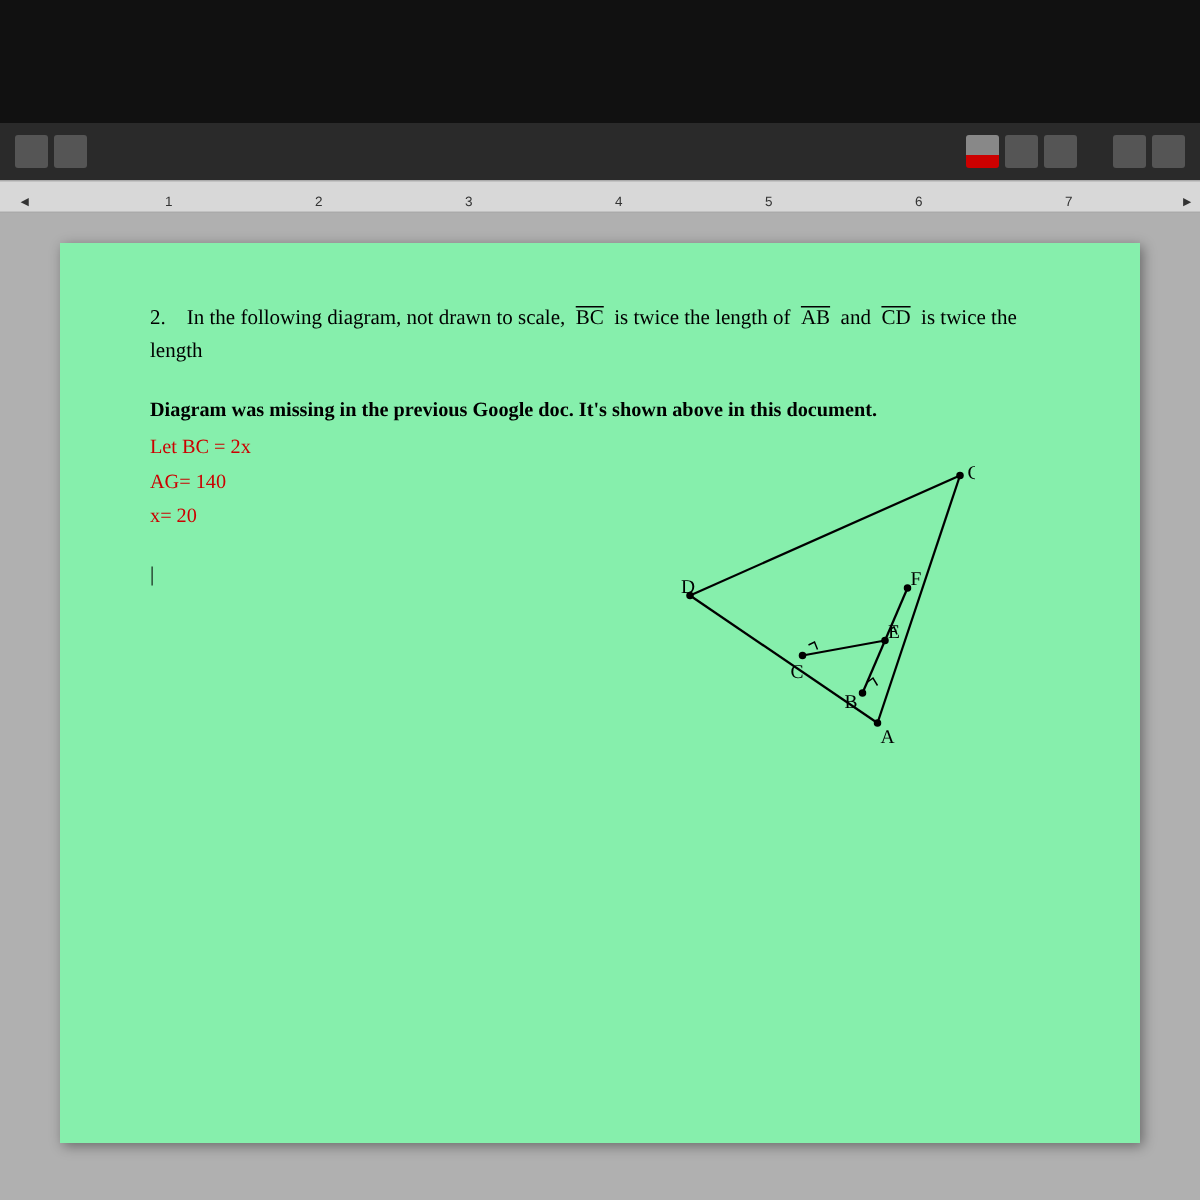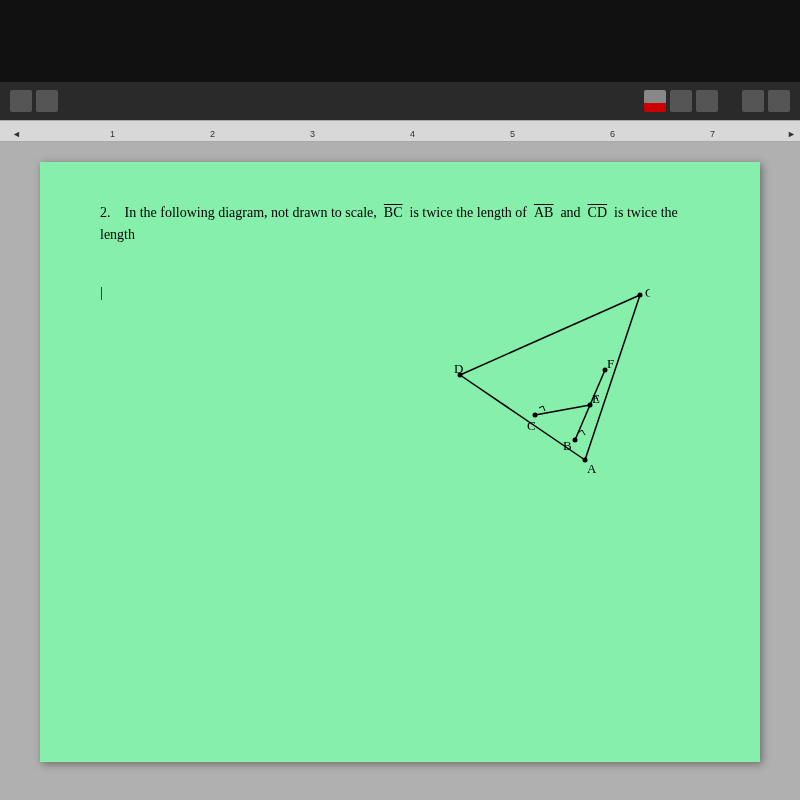--- a/index.html
+++ b/index.html
@@ -199,25 +199,29 @@
         <span>In the following diagram, not drawn to scale,</span>
         &nbsp;<span class="overline">BC</span>&nbsp;
         <span>is twice the length of</span>
         &nbsp;<span class="overline">AB</span>&nbsp;
         <span>and</span>
         &nbsp;<span class="overline">CD</span>&nbsp;
         <span>is twice the length</span>
       </span>
     </div>
 
+    <div class="diagram-note">Diagram was missing in the previous Google doc. It's shown above in this document.</div>
 
     <div class="content-row">
 
       <div class="solution-left">
         <div class="solution-block">
+          <span class="solution-line">Let BC = 2x</span>
+          <span class="solution-line">AG= 140</span>
+          <span class="solution-line">x= 20</span>
         </div>
         <br>
         <span class="cursor-line">|</span>
       </div>
 
       <div class="diagram-right">
         <svg class="geometry-diagram" viewBox="0 0 220 200" xmlns="http://www.w3.org/2000/svg">
 
           <line x1="30" y1="100" x2="210" y2="20" stroke="black" stroke-width="1.5"></line>
 

